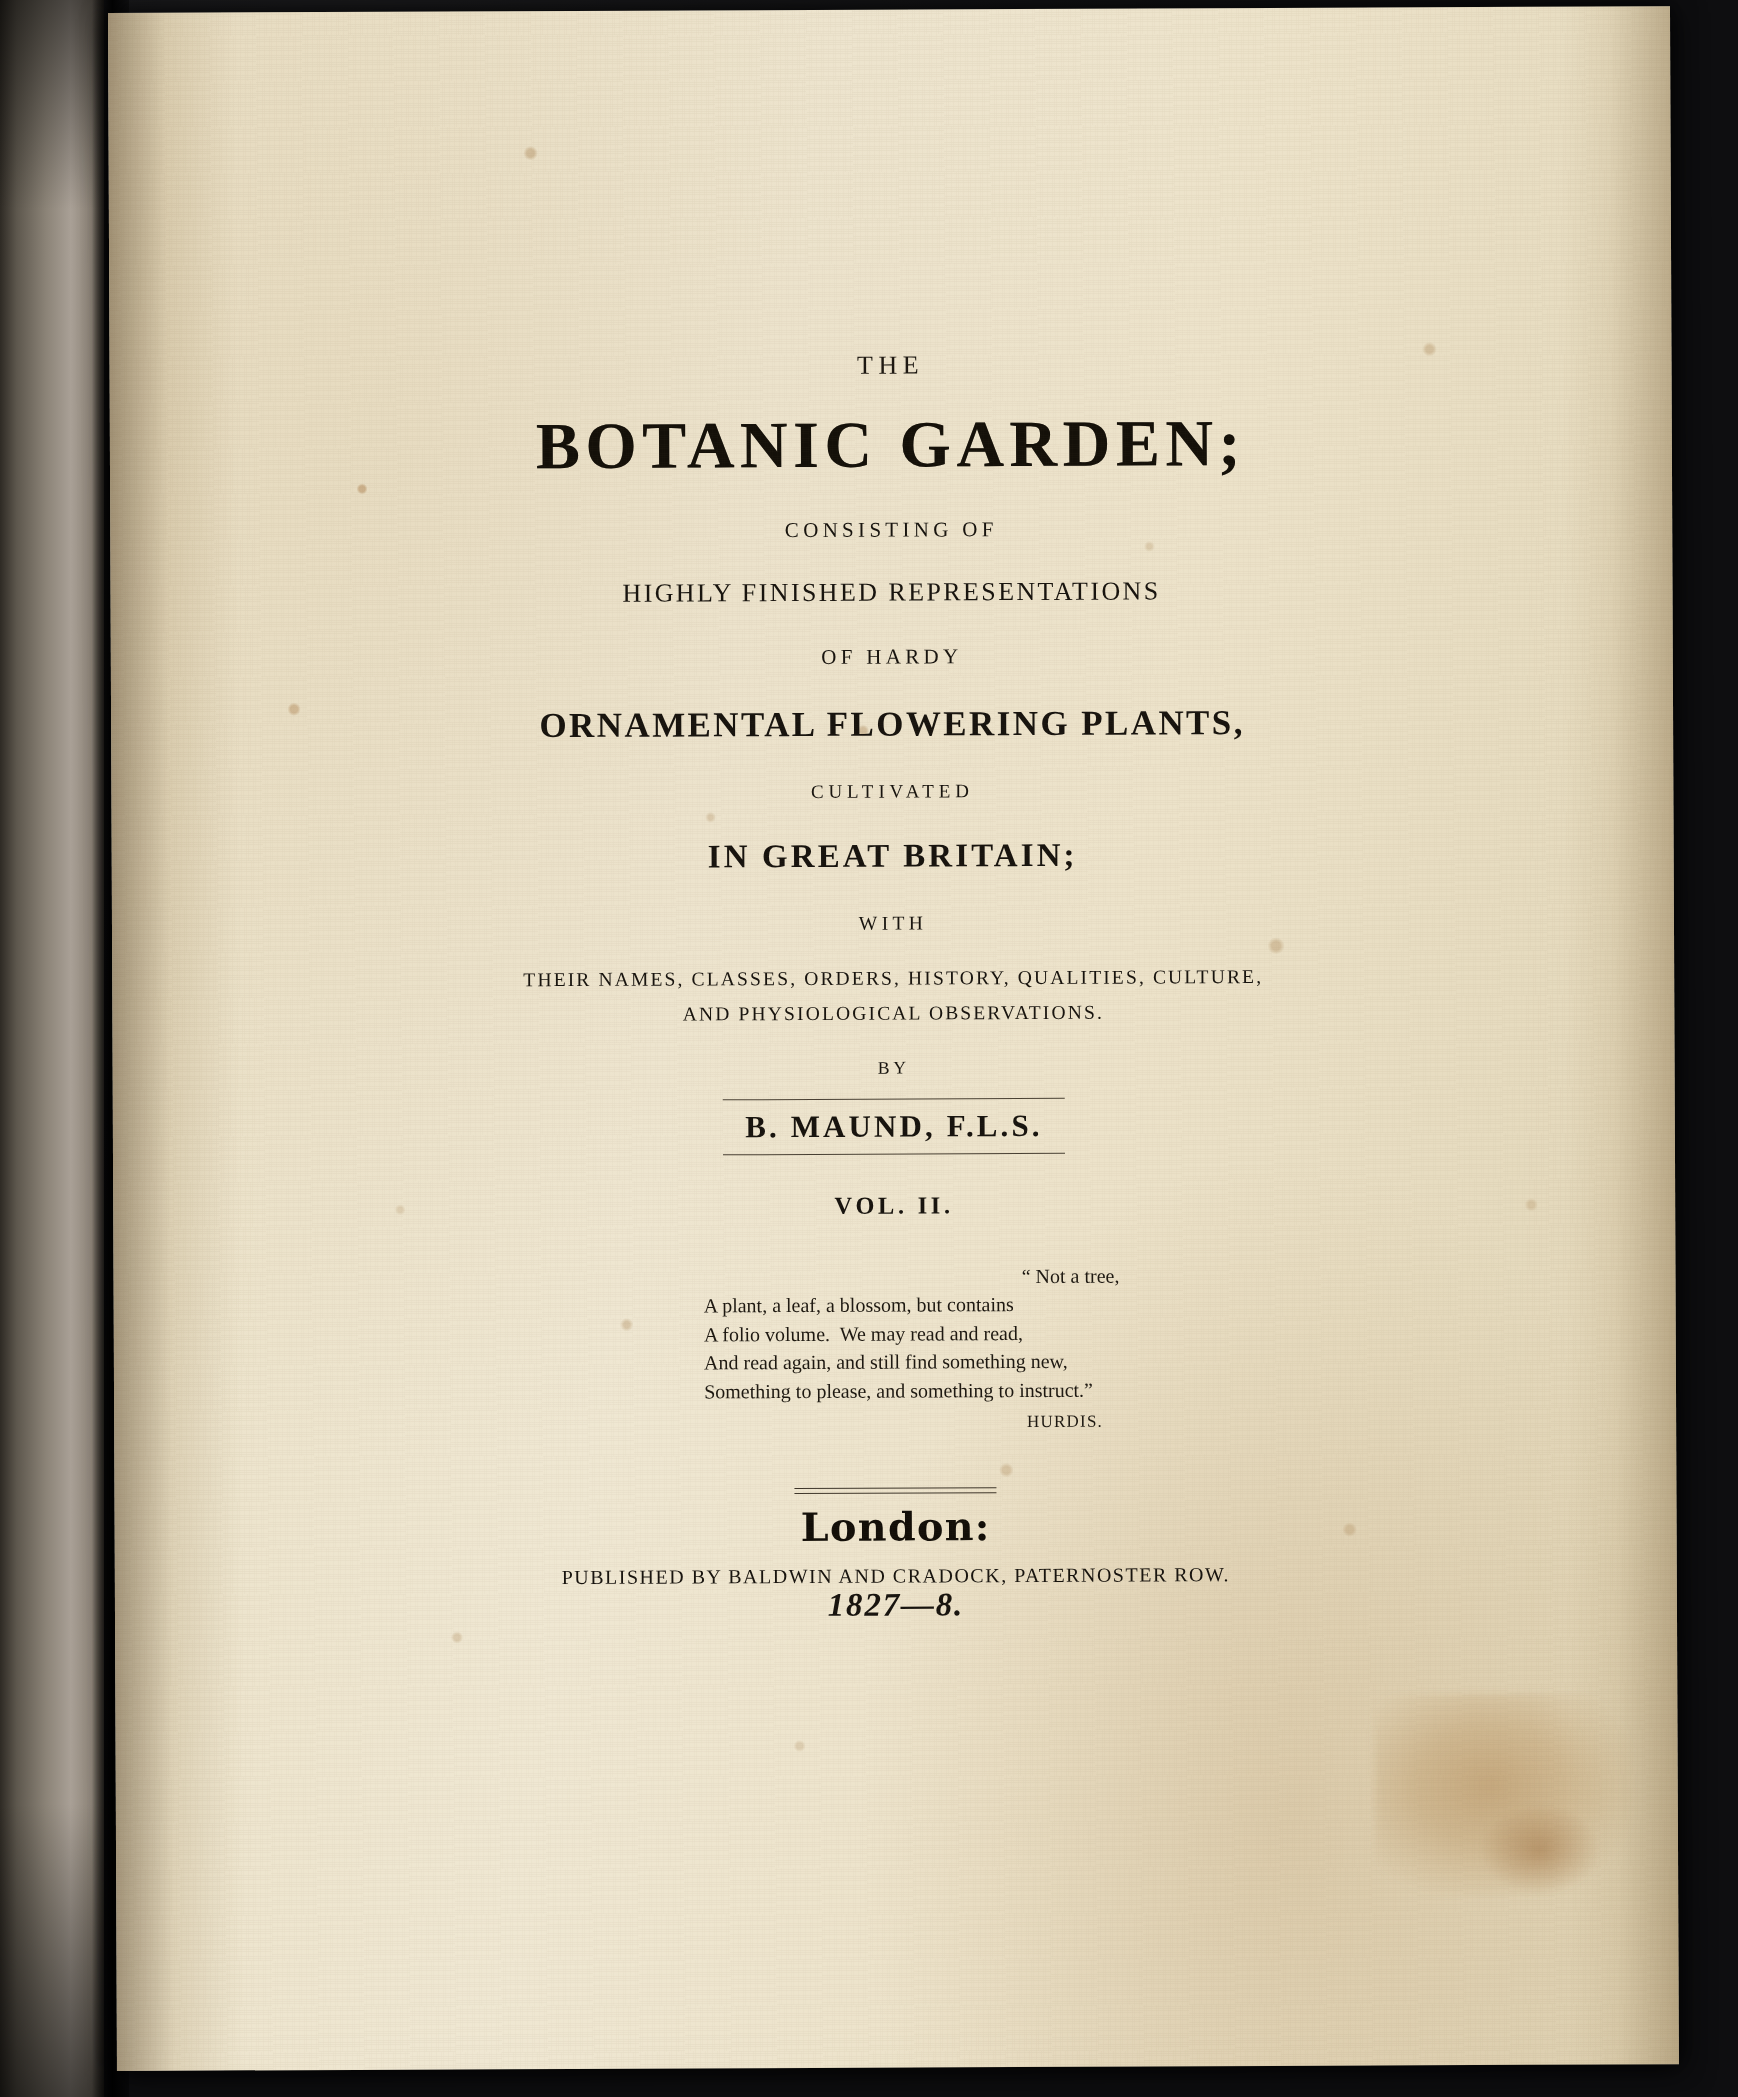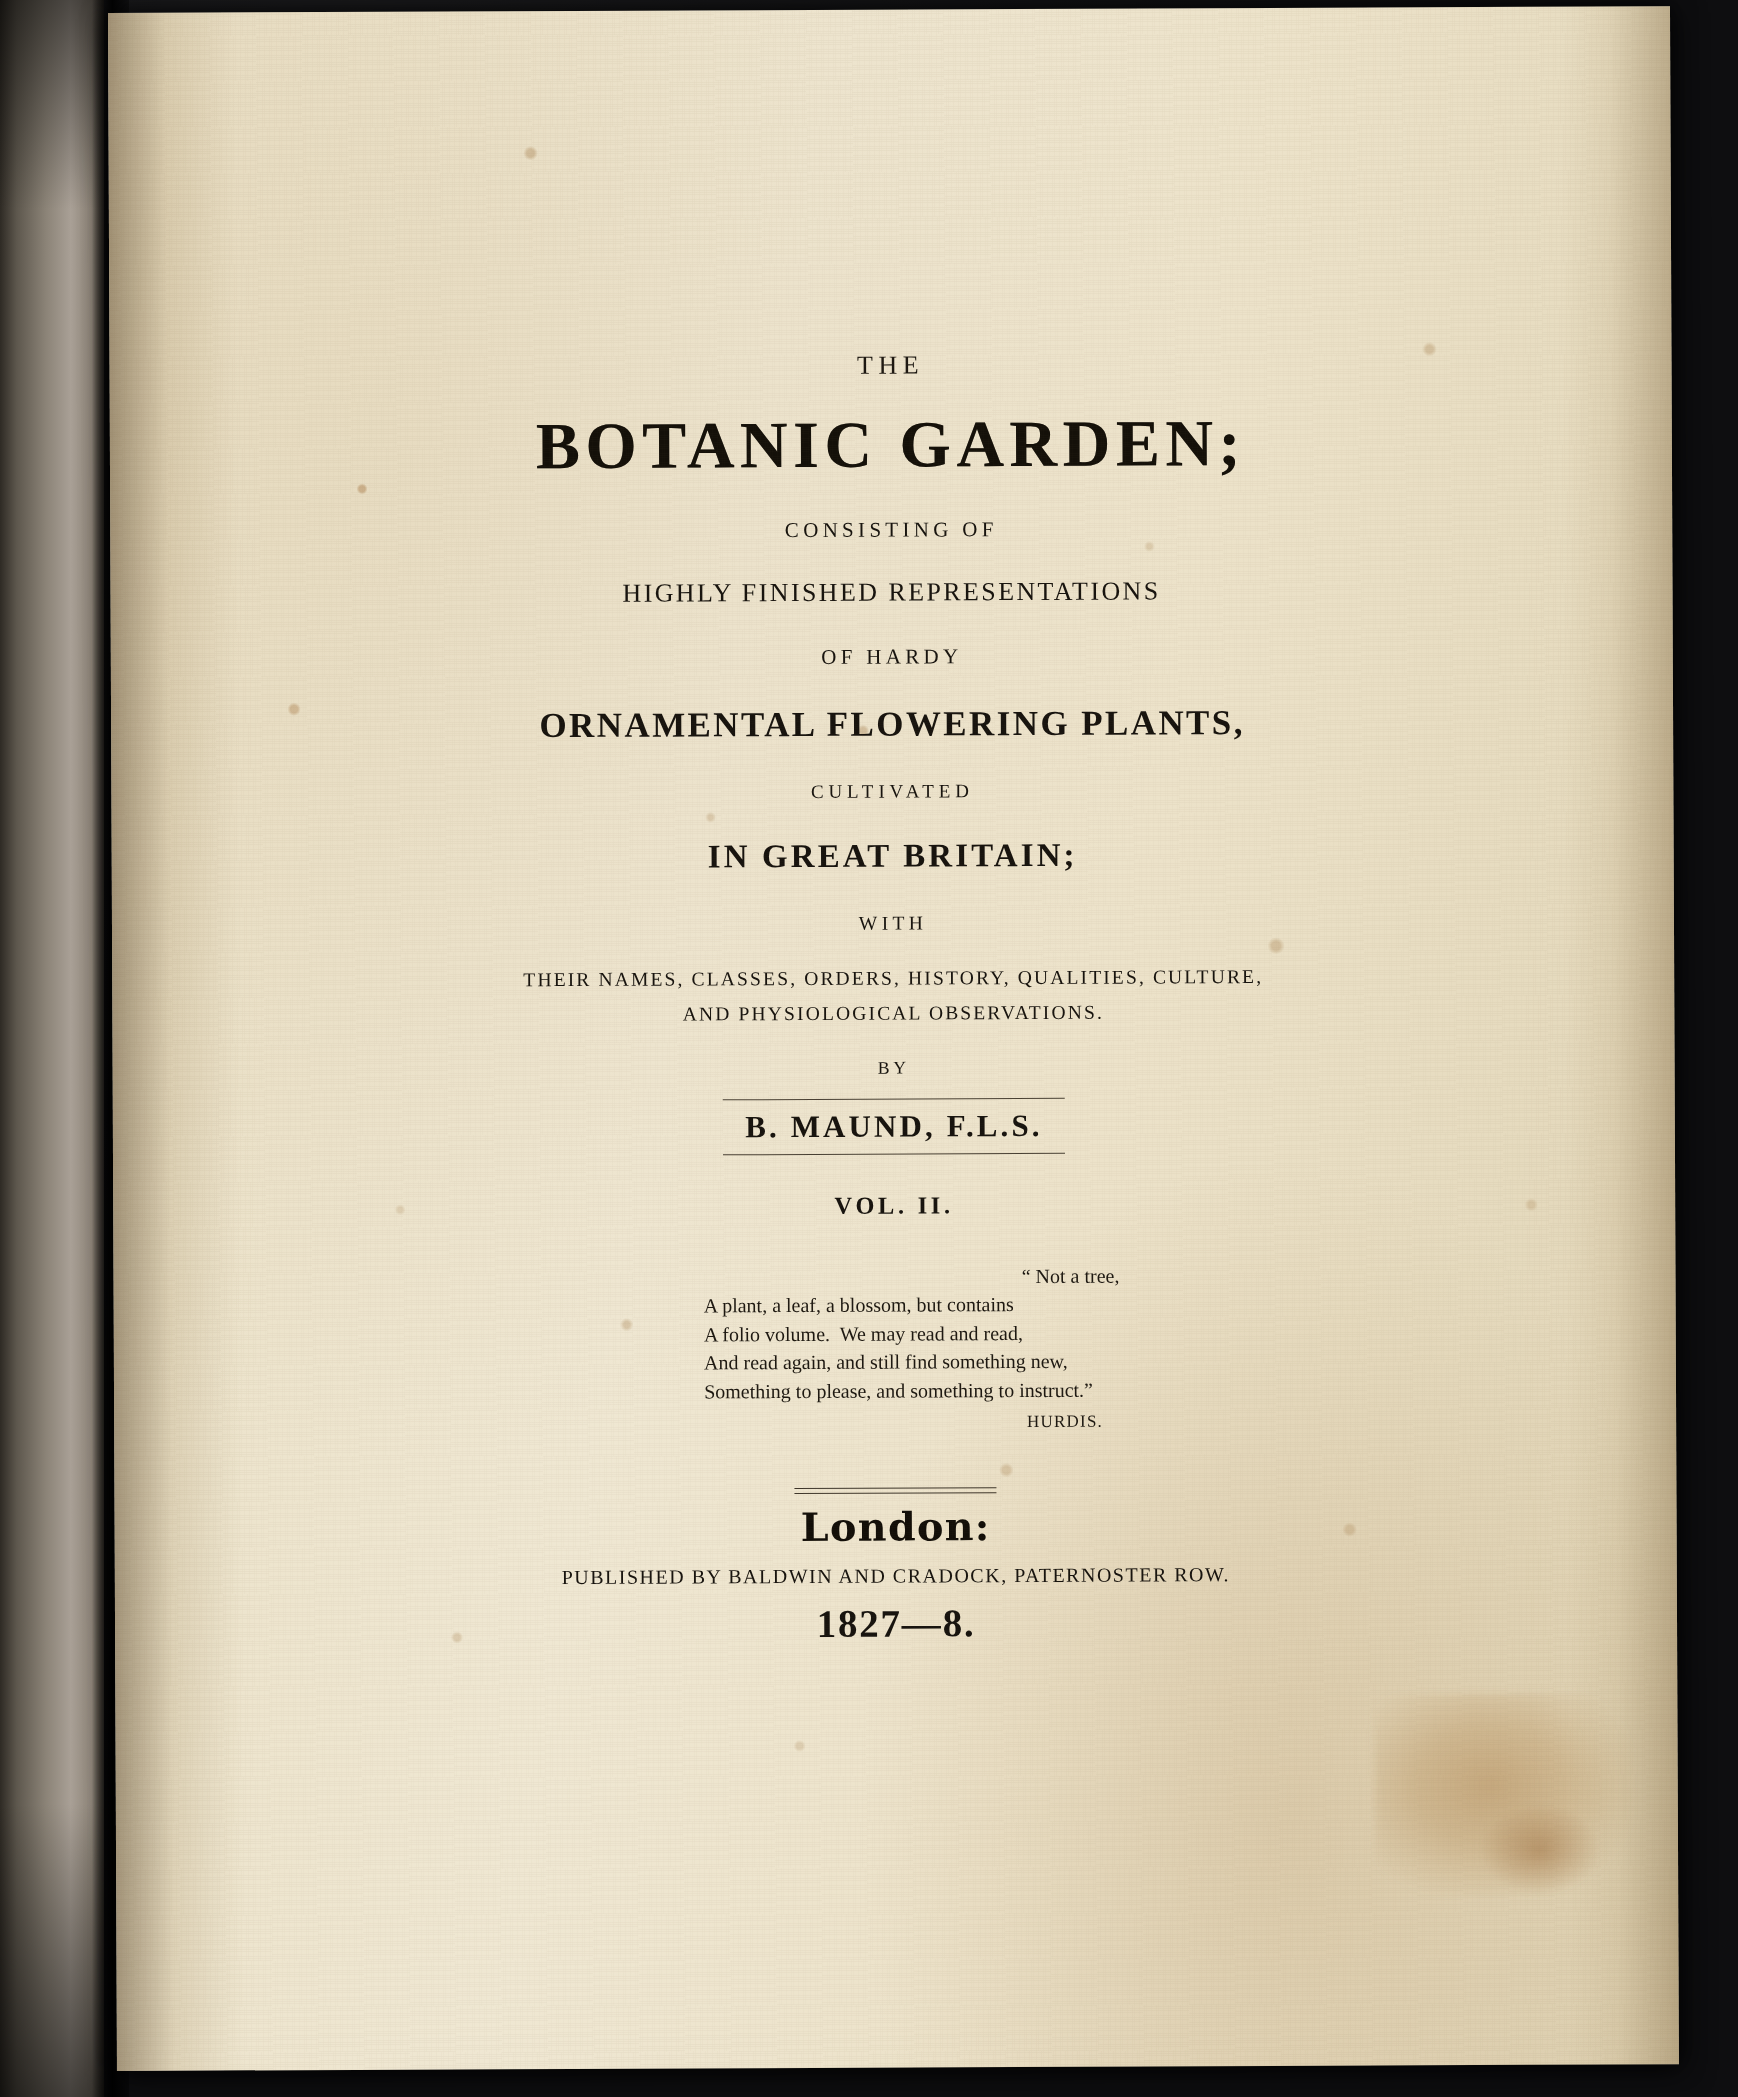--- a/index.html
+++ b/index.html
@@ -280,24 +280,24 @@
     font-family: "DejaVu Serif", serif;
     transform: scaleX(1.02);
     color: #120e08;
   }
   .publisher {
     margin-top: 16px;
     font-size: 20px;
     letter-spacing: 1.5px;
   }
   .year {
-    margin-top: 16px;
-    font-size: 39px;
+    font-size: 33px;
     letter-spacing: 1.8px;
     font-weight: 600;
+    font-style: italic;
   }
 
   
   #grain {
     position: absolute;
     inset: 0;
     pointer-events: none;
     opacity: .10;
     background-image:
       repeating-linear-gradient(0deg, rgba(120,100,70,.35) 0 0.6px, rgba(255,255,255,0) 0.6px 1.8px),

